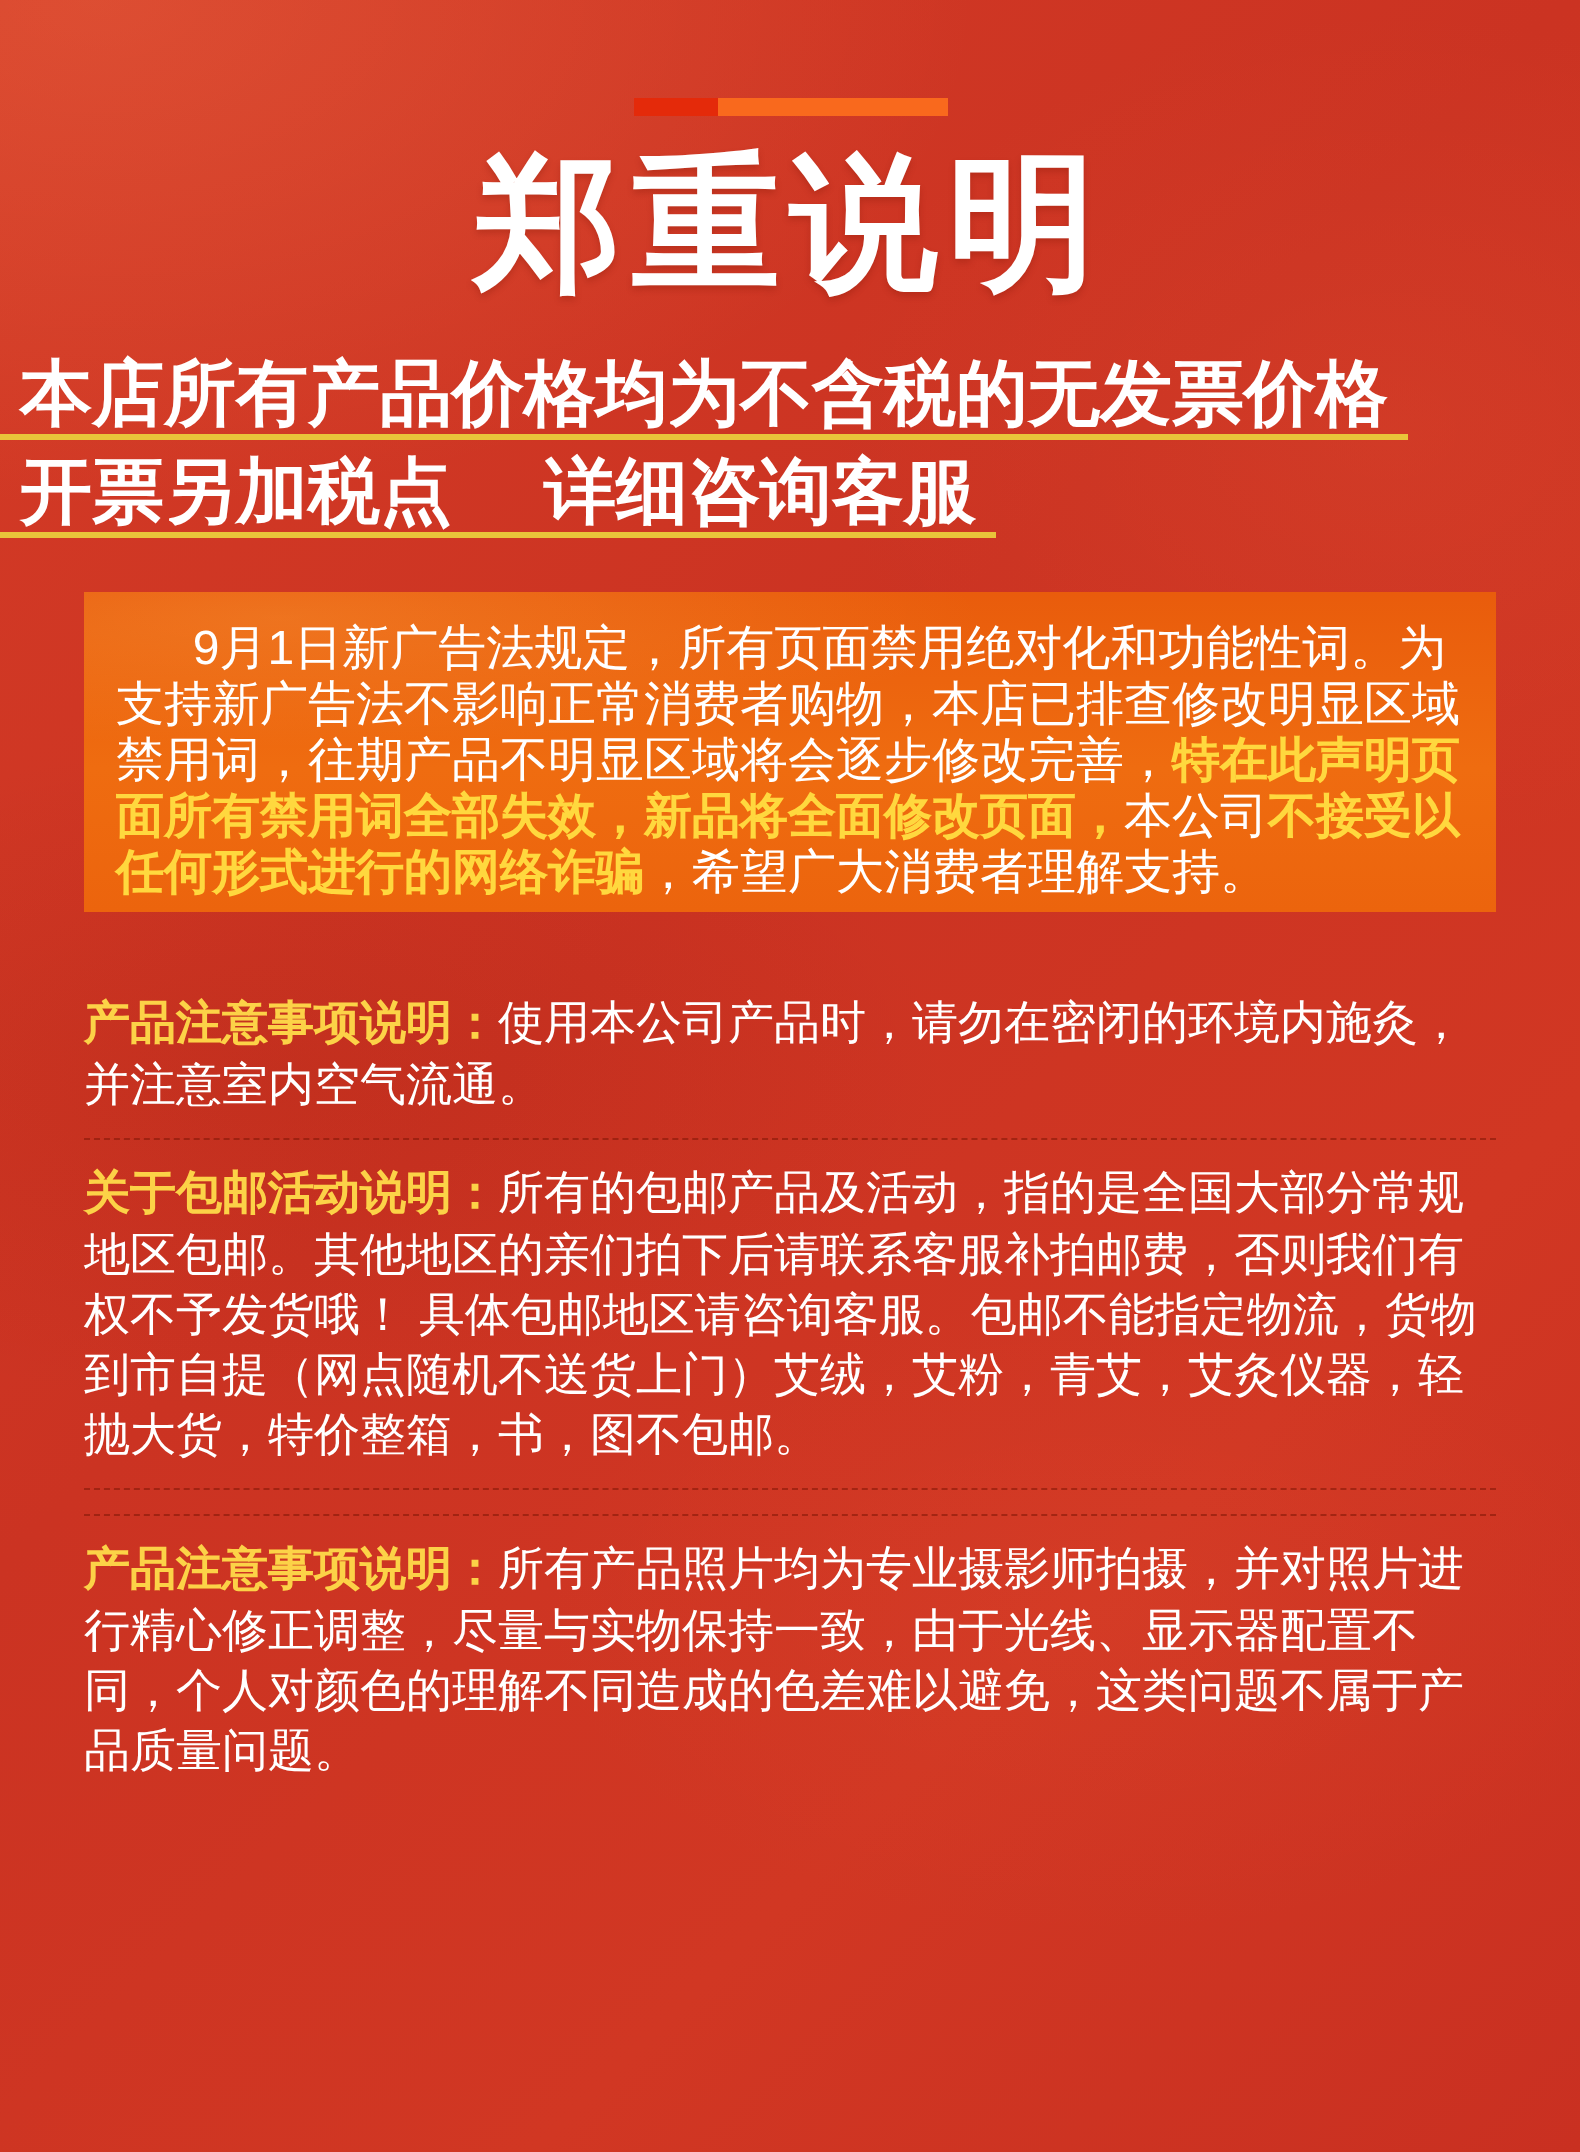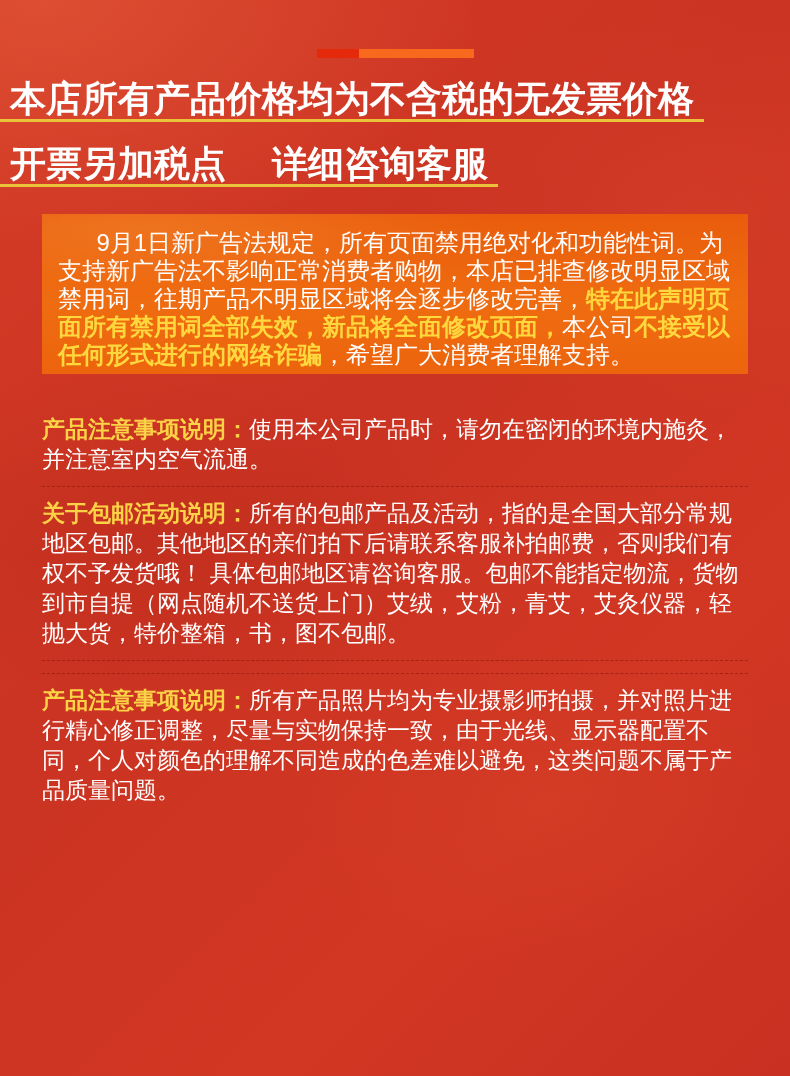--- a/index.html
+++ b/index.html
@@ -31,21 +31,21 @@
     font-size: 74px;
     line-height: 88px;
     font-weight: 900;
     letter-spacing: 5px;
     color: #ffffff;
     text-shadow: 0 2px 3px rgba(120,20,5,0.25);
   }
 
   
   .subtitle { text-align: left; margin-top: 22px; }
-  .subtitle.second { margin-top: 23px; }
+  .subtitle.second { margin-top: 7px; }
   .subtitle .u {
     display: inline-block;
     font-size: 36px;
     font-weight: bold;
     line-height: 1.05;
     padding: 0 10px 1px;
     border-bottom: 3px solid #e9c43a;
     white-space: nowrap;
   }
 
@@ -65,38 +65,39 @@
     font-size: 24px;
     line-height: 28px;
     text-indent: 1.6em;
     color: #ffffff;
   }
   .notice-box .hl { color: #ffd83e; font-weight: bold; font-style: normal; }
 
   
   .sections { margin: 40px 42px 0; }
   .sec p { margin: 0; font-size: 23px; line-height: 30px; color: #ffffff; }
-  .sec-label { color: #fcd247; font-weight: bold; }
+  .sec-label { color: #fcd247; font-weight: bold; font-family: Liberation Serif, serif; }
   .divider {
     border: none;
     border-top: 1px dashed rgba(125,22,6,0.55);
     margin: 12px 0 11px;
     height: 0;
   }
 </style>
 </head>
 <body>
 
 <div class="page">
 
   <div class="accent-bar">
     <span class="seg-dark"></span>
     <span class="seg-bright"></span>
   </div>
 
+  <h1 class="title">郑重说明</h1>
 
   <div class="subtitle">
     <span class="u">本店所有产品价格均为不含税的无发票价格</span>
   </div>
   <div class="subtitle second">
     <span class="u">开票另加税点　 详细咨询客服</span>
   </div>
 
   <div class="notice-box">
     <p><span>9月1日新广告法规定，所有页面禁用绝对化和功能性词。为支持新广告法不影响正常消费者购物，本店已排查修改明显区域禁用词，往期产品不明显区域将会逐步修改完善，</span><b class="hl">特在此声明页面所有禁用词全部失效，新品将全面修改页面，</b><span>本公司</span><b class="hl">不接受以任何形式进行的网络诈骗</b><span>，希望广大消费者理解支持。</span></p>

